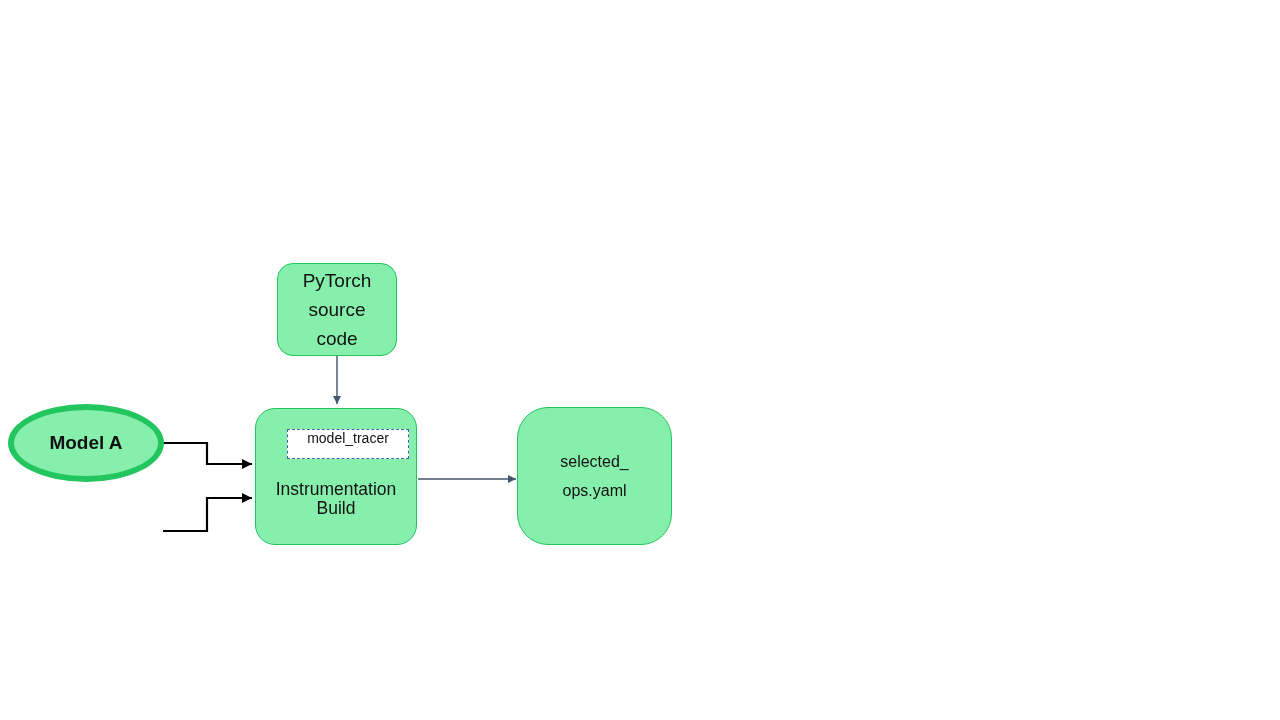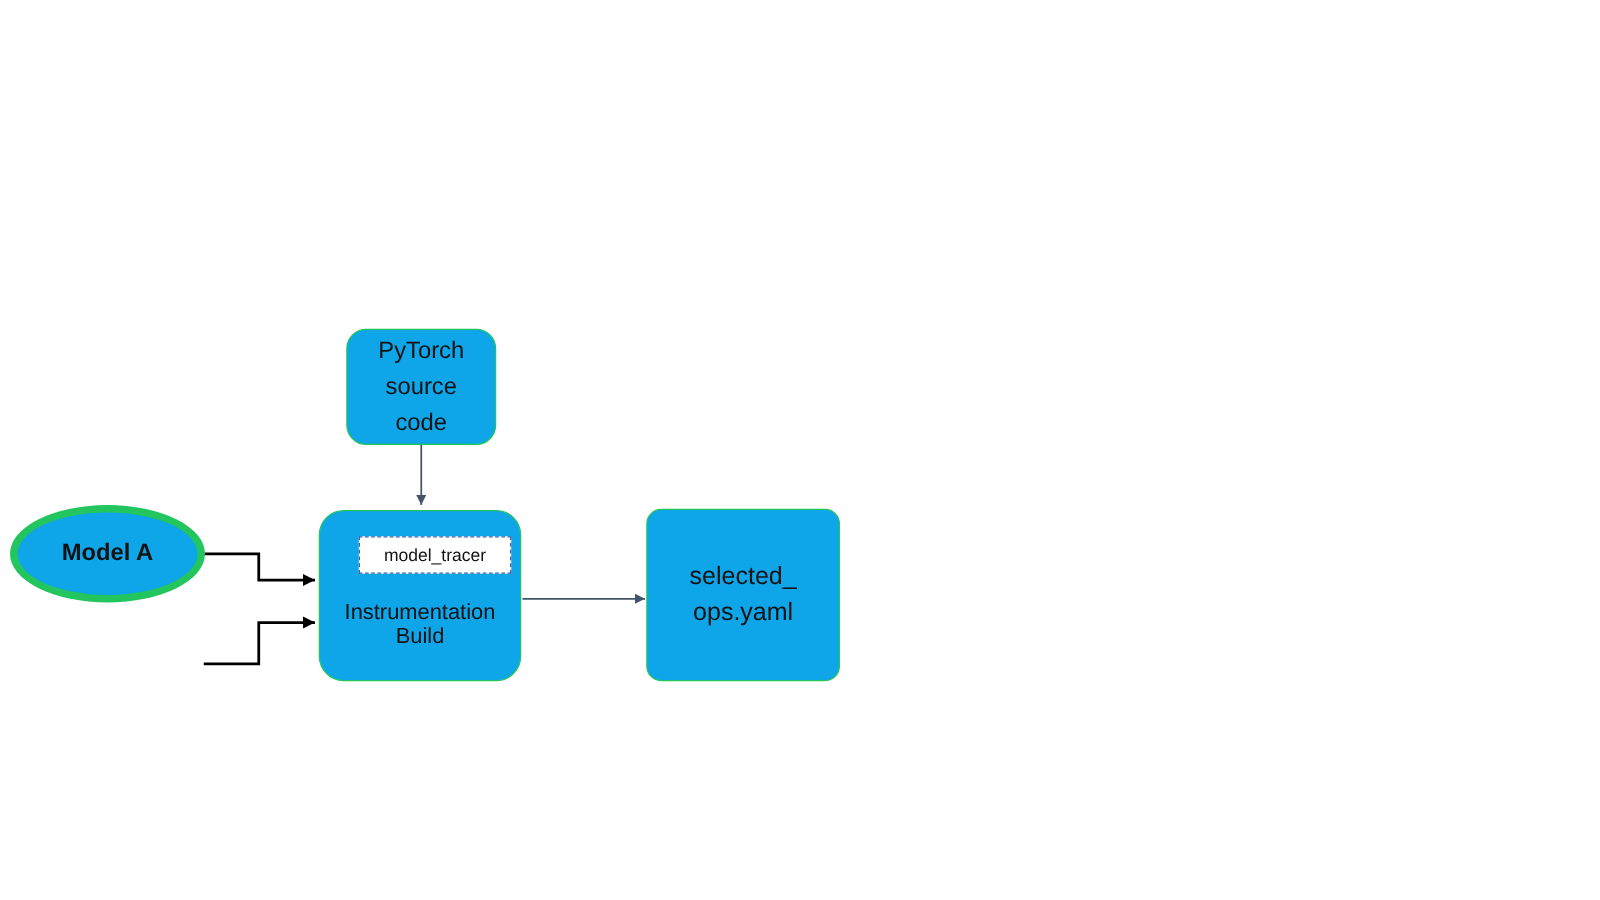--- a/index.html
+++ b/index.html
@@ -18,21 +18,21 @@
   .edges-layer {
     position: absolute;
     left: 0; top: 0;
     width: 1280px;
     height: 720px;
     z-index: 1;
   }
   .node {
     position: absolute;
     box-sizing: border-box;
-    background: #0ea5e9;
+    background: #86efac;
     border: 6px solid #22c55e;
     display: flex;
     align-items: center;
     justify-content: center;
     text-align: center;
     color: #121212;
     z-index: 2;
   }
   .node .label {
     white-space: pre-line;
@@ -59,40 +59,39 @@
     border-radius: 20px;
     display: block;
   }
   .dashed-box {
     position: absolute;
     box-sizing: border-box;
     left: 31px; top: 20px;
     width: 122px; height: 30px;
     border: 1.6px dashed #3a62ad;
     display: flex;
-    align-items: center;
     justify-content: center;
     font-size: 14px;
     color: #121212;
     background: #ffffff;
   }
   .instr-label {
     position: absolute;
     left: 0; top: 71px;
     width: 100%;
     font-size: 17.5px;
     line-height: 19px;
     text-align: center;
     white-space: pre-line;
     color: #121212;
   }
   .box-selected-ops {
     left: 517px; top: 407px; width: 155px; height: 138px;
-    border-radius: 12px;
-    font-size: 20px;
+    border-radius: 31px;
+    font-size: 16px;
     line-height: 29px;
   }
 </style>
 </head>
 <body>
 
 <div class="canvas">
 
   <svg class="edges-layer" viewBox="0 0 1280 720" xmlns="http://www.w3.org/2000/svg">
     <defs>

